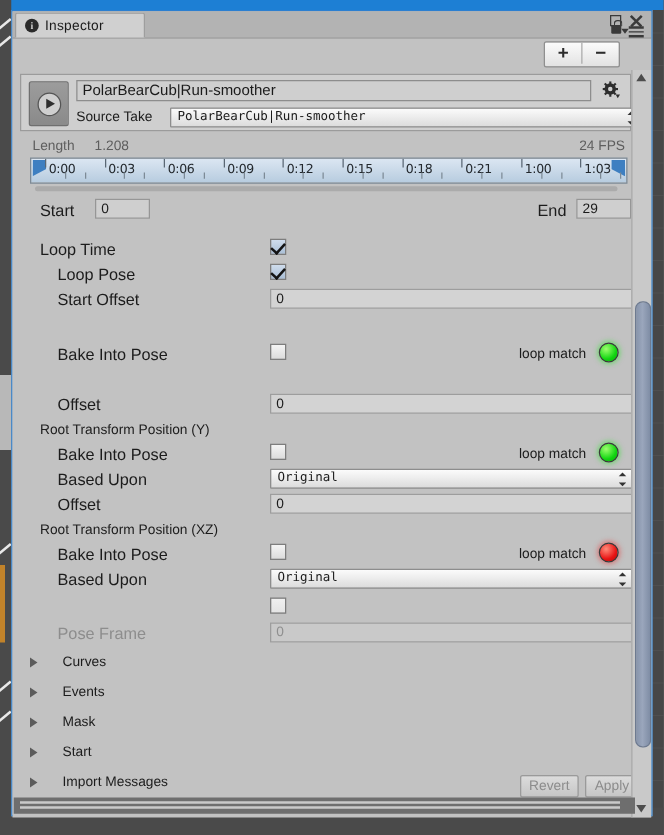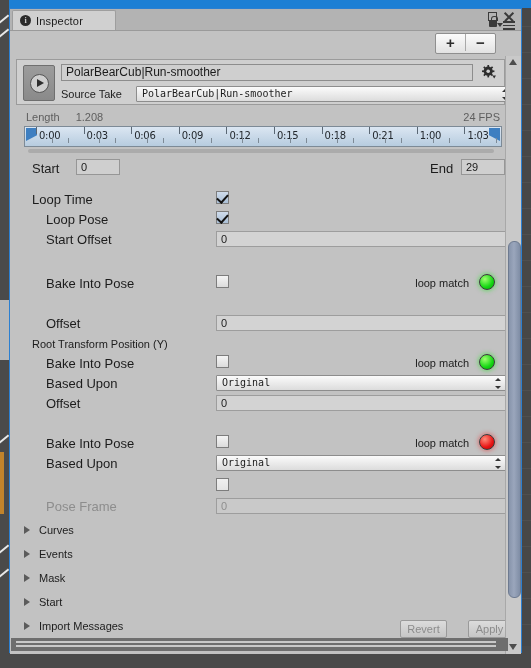--- a/index.html
+++ b/index.html
@@ -147,21 +147,21 @@
 
   .loopmatch{position:absolute;font-size:11px;color:#1c1c1c;right:38px;}
   .led{position:absolute;right:12px;width:14px;height:14px;border-radius:50%;
     border:1px solid #3a3a3a;}
   .led.green{background:radial-gradient(circle at 35% 30%,#9dff6e,#13d612 60%,#0aa80a);
     box-shadow:0 0 4px 1px rgba(40,230,40,.55);}
   .led.red{background:radial-gradient(circle at 35% 30%,#ff8b7a,#e81414 60%,#b00a0a);
     box-shadow:0 0 4px 1px rgba(235,40,40,.5);}
 
   
-  .fold{position:absolute;left:14px;height:16px;display:flex;align-items:center;gap:9px;}
+  .fold{position:absolute;left:14px;height:16px;display:flex;align-items:center;gap:20px;}
   .fold-tri{width:0;height:0;border-top:4.5px solid transparent;border-bottom:4.5px solid transparent;
     border-left:6px solid #5b5b5b;}
   .fold-lbl{font-size:11px;color:#1c1c1c;}
 
   
   .btn{position:absolute;height:18px;box-sizing:border-box;
     background:linear-gradient(#dcdcdc,#c6c6c6);border:1px solid #9a9a9a;border-radius:2px;
     font-size:11px;color:#8c8c8c;display:flex;align-items:center;justify-content:center;}
 
   
@@ -351,20 +351,23 @@
         <span class="lbl l2" style="top:1px;">Based Upon</span>
         <span class="ddfield" style="top:0;">
           <span class="dropdown" style="display:block;height:16px;">Original<span class="dd-arrows"></span></span>
         </span>
       </div>
       <div class="row" style="top:339px;">
         <span class="lbl l2" style="top:1px;">Offset</span>
         <span class="txtfield" style="top:0;">0</span>
       </div>
 
+      <div class="row" style="top:361px;">
+        <span class="sect" style="top:1px;">Root Transform Position (XZ)</span>
+      </div>
       <div class="row" style="top:379px;">
         <span class="lbl l2" style="top:1px;">Bake Into Pose</span>
         <span class="cbx" style="top:0;"></span>
         <span class="loopmatch" style="top:2px;">loop match</span>
         <span class="led red" style="top:-1px;"></span>
       </div>
       <div class="row" style="top:399px;">
         <span class="lbl l2" style="top:1px;">Based Upon</span>
         <span class="ddfield" style="top:0;">
           <span class="dropdown" style="display:block;height:16px;">Original<span class="dd-arrows"></span></span>
@@ -395,21 +398,21 @@
           <div class="fold" style="top: 538px;">
             <span class="fold-tri"></span>
             <span class="fold-lbl">Start</span>
           </div>
           <div class="fold" style="top: 562px;">
             <span class="fold-tri"></span>
             <span class="fold-lbl">Import Messages</span>
           </div>
         </div>
 
-      <div class="btn" style="left:390px;top:564px;width:47px;">Revert</div>
+      <div class="btn" style="left:406px;top:564px;width:47px;">Revert</div>
       <div class="btn" style="left:458px;top:564px;width:43px;">Apply</div>
 
       <div class="vscroll">
         <div class="vs-up"></div>
         <div class="vs-thumb"></div>
         <div class="vs-down"></div>
       </div>
     </div>
 
     <div class="botbar">

